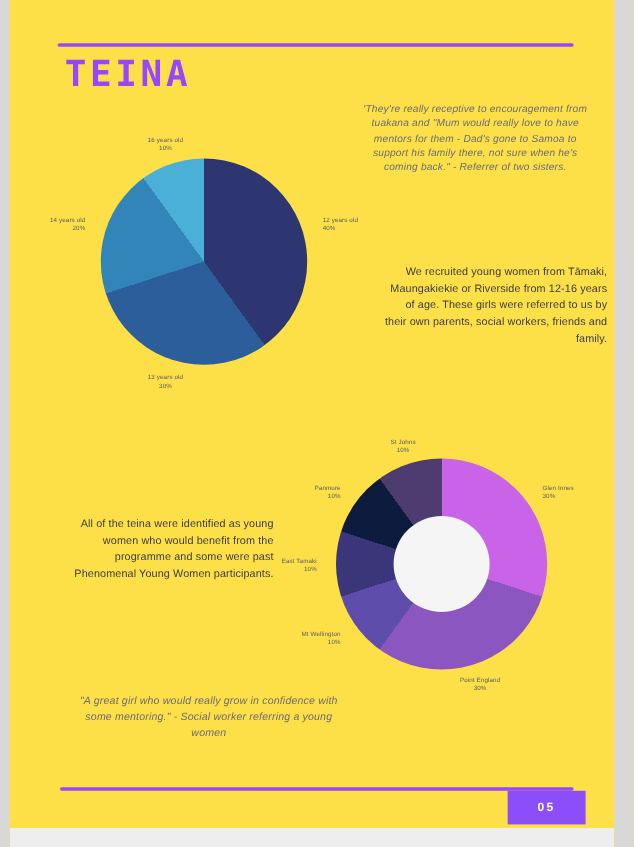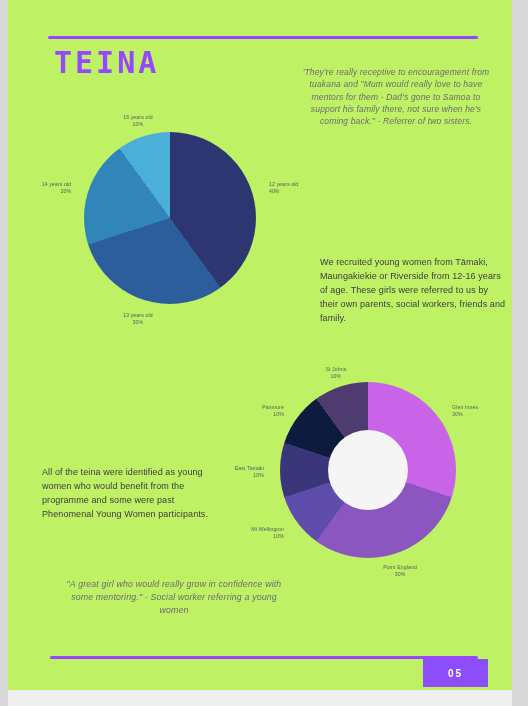--- a/index.html
+++ b/index.html
@@ -4,21 +4,21 @@
 <style>
   html,body{margin:0;padding:0;}
   body{
     width:528px;height:706px;
     background:#d8d8d8;
     font-family:"Liberation Sans","DejaVu Sans",sans-serif;
     overflow:hidden;
   }
   .page{
     position:absolute;left:8px;top:0;width:504px;height:706px;
-    background:#bef264;
+    background:#fde047;
     overflow:hidden;
   }
   .page::after{
     content:"";position:absolute;left:0;right:0;bottom:0;height:16px;
     background:#eeeeee;
   }
 
   
   .top-rule{
     position:absolute;left:40px;top:36px;width:430px;height:3px;
@@ -37,27 +37,26 @@
     position:absolute;
     font-style:italic;
     color:#6b6b75;
     text-align:center;
     line-height:1.45;
     letter-spacing:.15px;
   }
   .para{
     position:absolute;
     color:#3b3b44;
-    text-align:left;
+    text-align:right;
     line-height:1.55;
     letter-spacing:.1px;
-    margin-top:36px;
   }
 
-  #quote-top{left:290px;top:66px;width:196px;font-size:8.5px;}
+  #quote-top{left:290px;top:84px;width:196px;font-size:8.5px;}
   #para-recruit{left:312px;top:220px;width:186px;font-size:9px;}
   #para-teina{left:34px;top:430px;width:186px;font-size:9px;}
   #quote-bottom{left:48px;top:578px;width:236px;font-size:8.8px;}
 
   
   .chart-wrap{position:absolute;}
   .pie{
     position:absolute;border-radius:50%;
   }
   .donut-hole{

